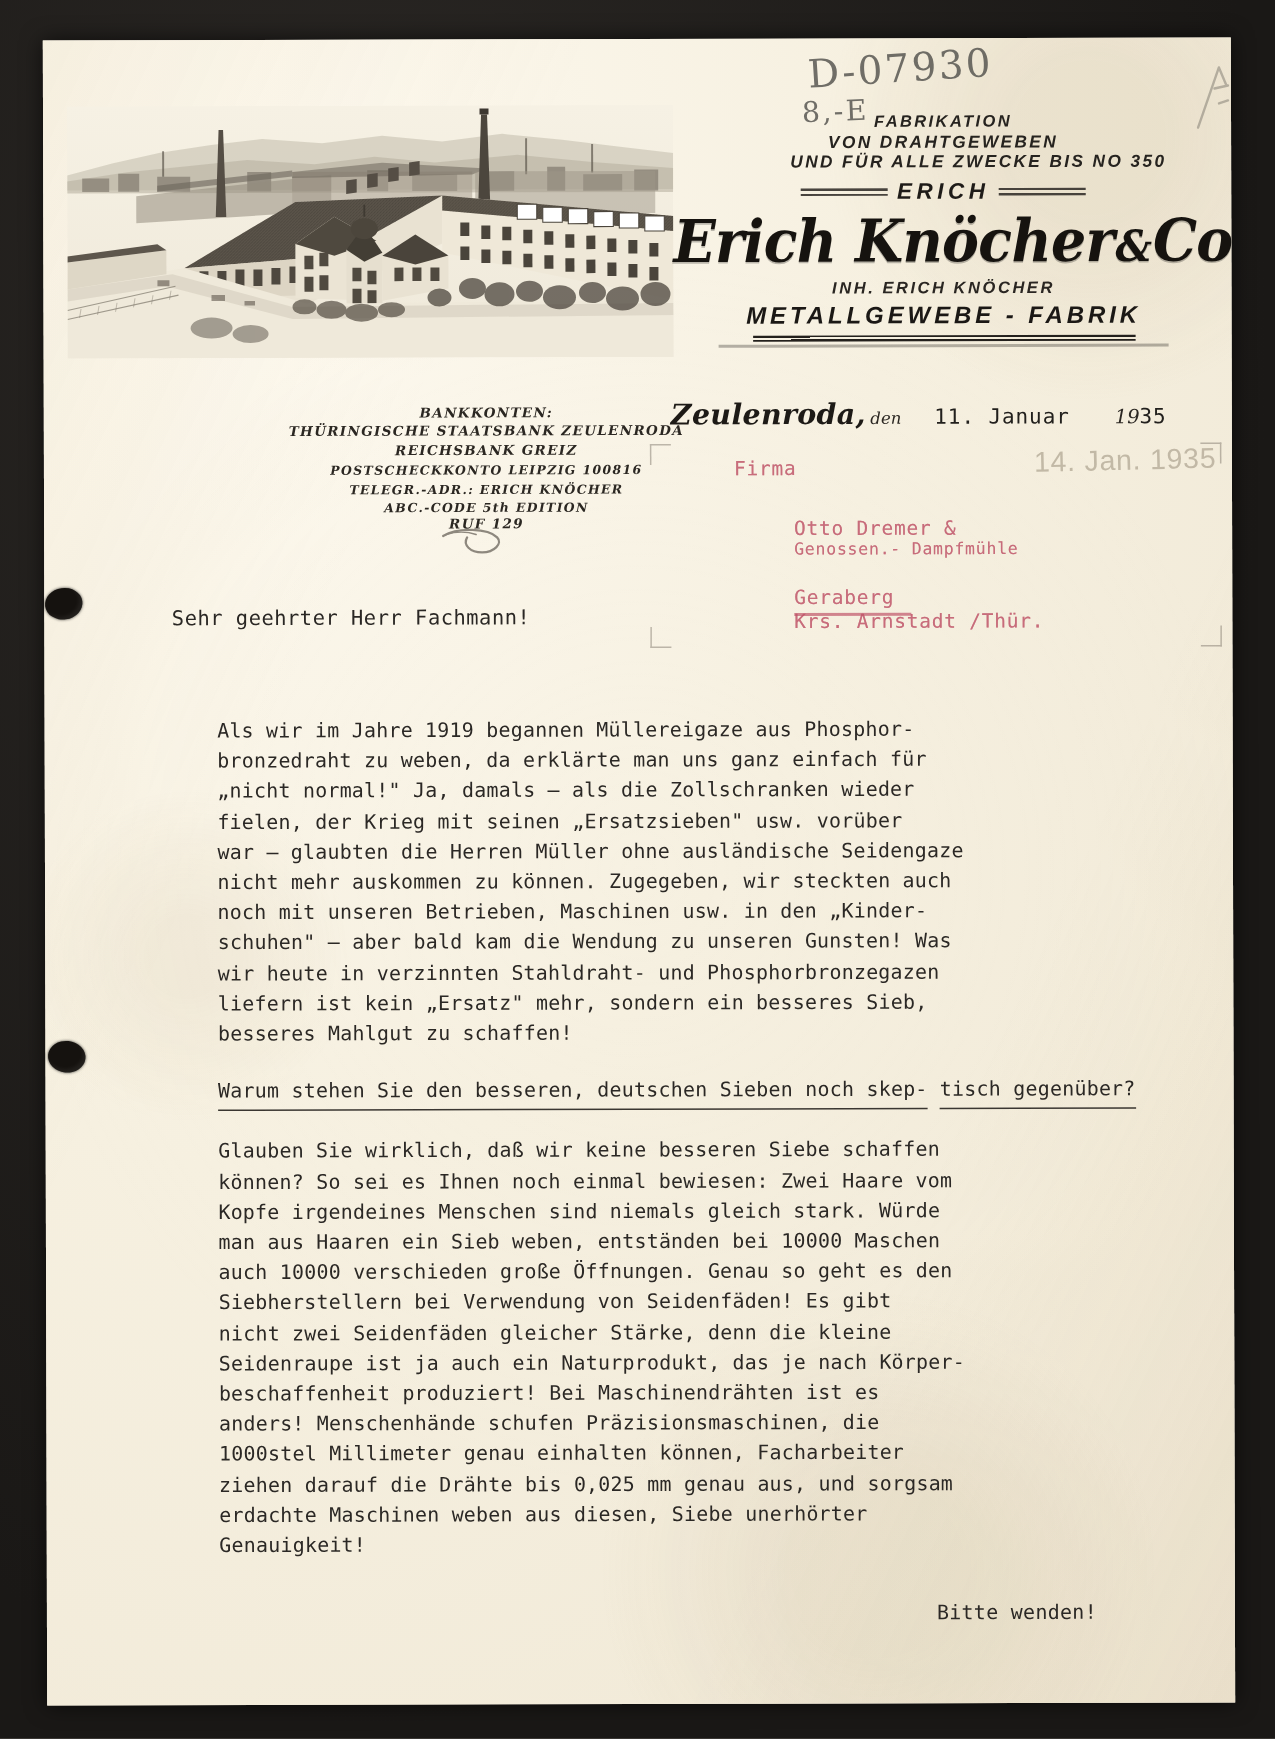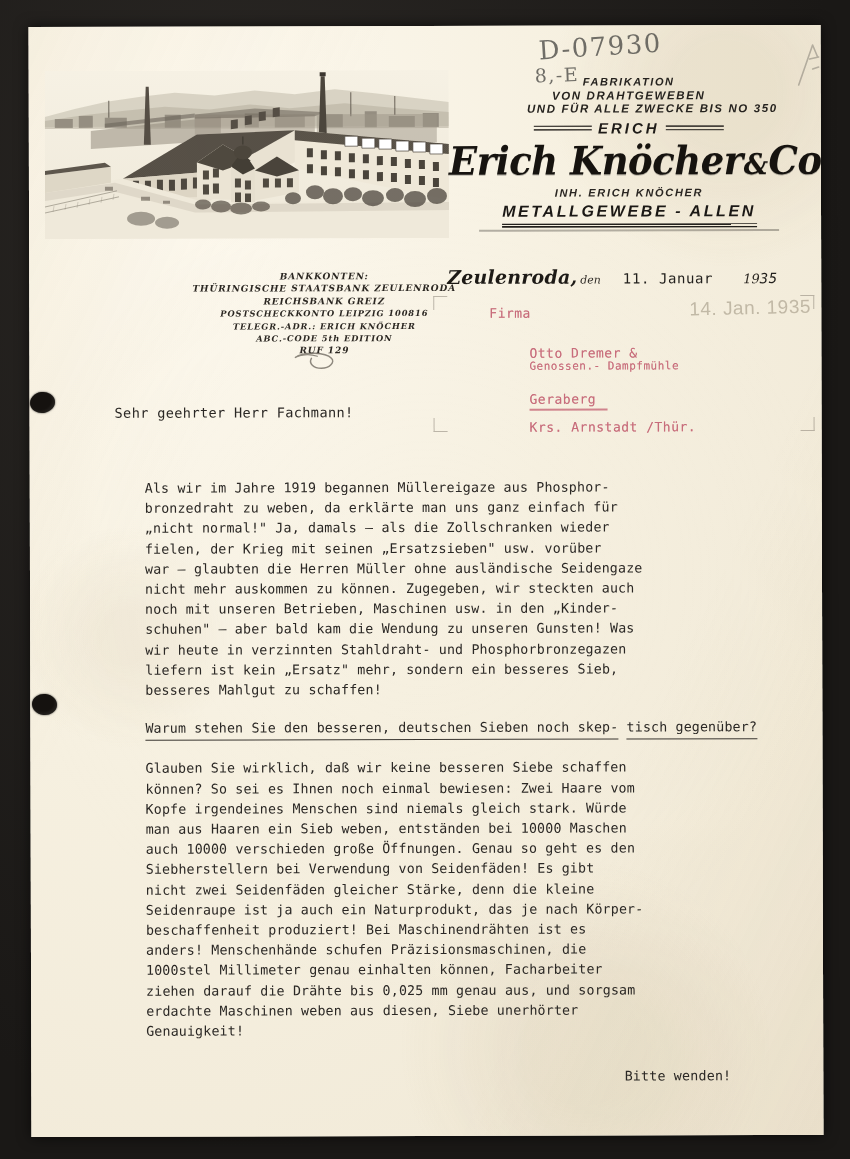--- a/index.html
+++ b/index.html
@@ -234,21 +234,21 @@
     color: #22201d;
   }
   #date-day   { margin-left: 22px; font-size: 14px; letter-spacing: .6px; }
   #date-year-pre {
     font-family: "DejaVu Serif", serif;
     font-style: italic;
     font-size: 13px;
     margin-left: 30px;
     color: #2b2722;
   }
-  #date-year { font-size: 14px; letter-spacing: .6px; font-style: italic; }
+  #date-year { font-size: 14px; letter-spacing: .6px; }
 
   
   #recv-stamp {
     position: absolute;
     left: 660px; top: 272px;
     font-family: "Liberation Sans", sans-serif;
     font-size: 19px;
     font-weight: 400;
     letter-spacing: .5px;
     color: #b9b09d;
@@ -286,21 +286,21 @@
   }
   #firma      { position: absolute; left: 60px;  top: 18px; font-size: 13px; }
   #addr-name1 { position: absolute; left: 100px; top: 58px; font-size: 13px; }
   #addr-name2 { position: absolute; left: 100px; top: 72px; font-size: 11px; }
   #addr-city  { position: absolute; left: 100px; top: 104px; font-size: 13px; }
   #addr-city-rule {
     position: absolute; left: 100px; top: 121px;
     width: 78px; height: 2px;
     background: #c0566a; opacity: .7;
   }
-  #addr-region{ position: absolute; left: 100px; top: 132px; font-size: 13px; }
+  #addr-region{ position: absolute; left: 100px; top: 120px; font-size: 13px; }
 
   
   #salutation {
     position: absolute;
     left: 85px; top: 378px;
     font-family: "DejaVu Sans Mono", monospace;
     font-size: 13.6px;
     color: #2a2724;
     letter-spacing: .35px;
     white-space: nowrap;
@@ -560,21 +560,21 @@
             <span class="bar"></span>
             <span id="export-word">ERICH</span>
             <span class="bar"></span>
           </div>
 
           <div id="brand">
             <span>Erich Knöcher</span><span class="amp">&amp;</span><span class="co">Co.</span>
           </div>
 
           <div id="inh">INH. ERICH KNÖCHER</div>
-          <div id="metall">METALLGEWEBE - ALLEN</div>
+          <div id="metall">METALLGEWEBE - FABRIK</div>
           <div id="metall-rule"></div>
           <div id="metall-rule2"></div>
         </div>
       </div>
 
       <div id="bank">
         <div class="b">BANKKONTEN:</div>
         <div class="b">THÜRINGISCHE STAATSBANK ZEULENRODA</div>
         <div class="b">REICHSBANK GREIZ</div>
         <div class="b small">POSTSCHECKKONTO LEIPZIG 100816</div>

